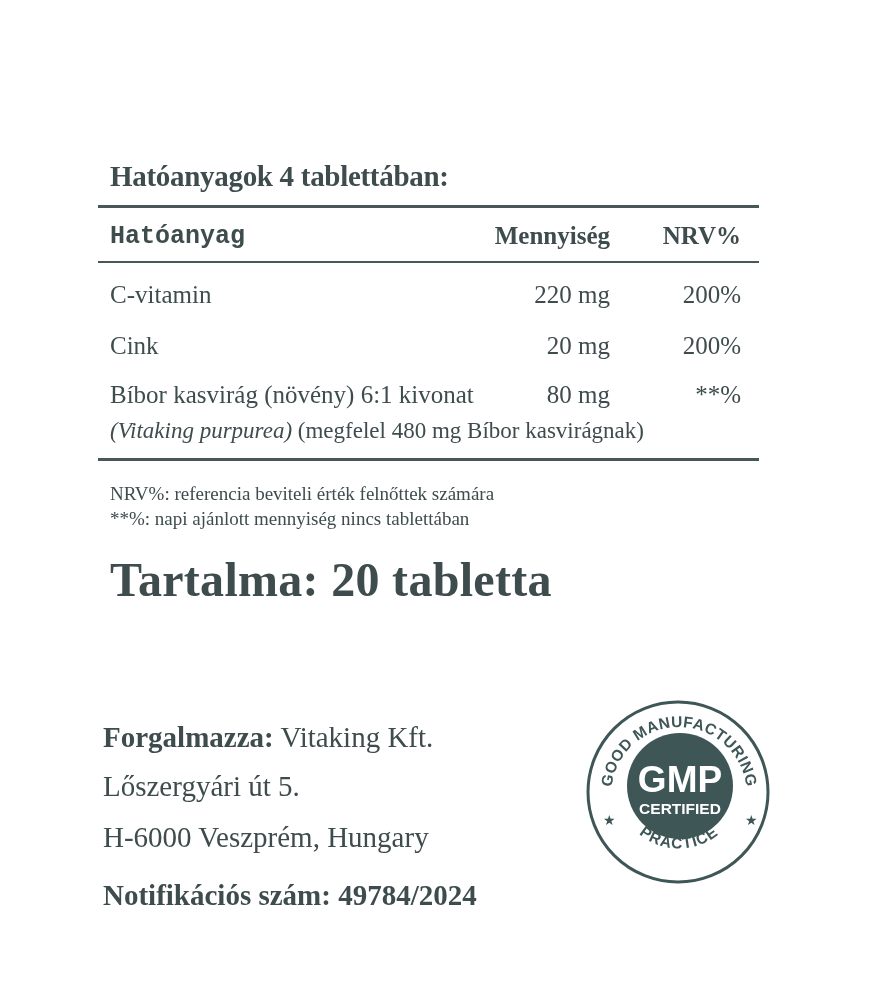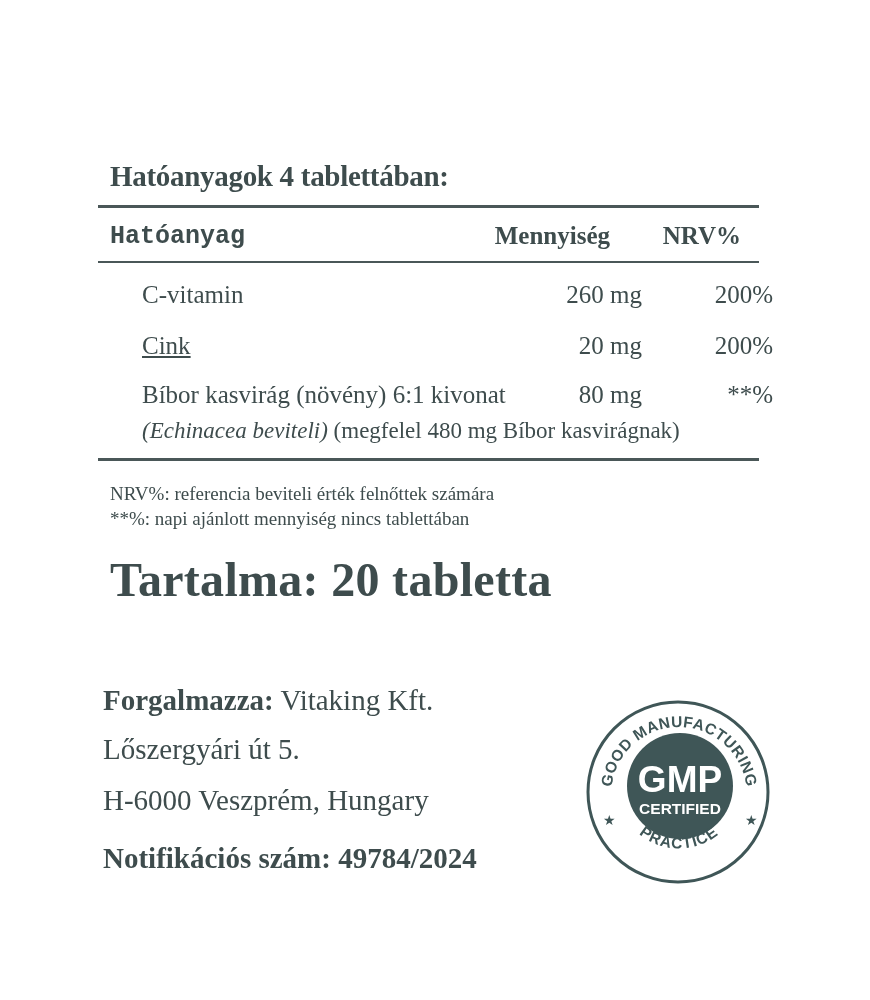--- a/index.html
+++ b/index.html
@@ -5,57 +5,57 @@
     html, body { margin: 0; padding: 0; }
     body {
       width: 870px; height: 1000px; background: #ffffff; position: relative; overflow: hidden;
       font-family: "Liberation Serif", "DejaVu Serif", serif; color: #3e4c4d;
     }
     .abs { position: absolute; }
     .section-title { left: 110px; top: 160px; font-size: 29px; font-weight: bold; letter-spacing: -0.3px; }
     .rule-thick { left: 98px; width: 661px; height: 3px; background: #4a5758; }
     .rule-thin { left: 98px; width: 661px; height: 2px; background: #4a5758; }
     .th { top: 222px; font-size: 25px; font-weight: bold; }
-    .td { font-size: 25px; margin-left: 32px; }
+    .td { font-size: 25px; }
     .right { text-align: right; }
     .note { left: 110px; font-size: 19px; }
     .content-title { left: 110px; top: 552px; font-size: 48px; font-weight: bold; letter-spacing: 0.3px; }
-    .addr { left: 103px; font-size: 29px; }
+    .addr { left: 103px; font-size: 29px; margin-top: 37px; }
     .bold { font-weight: bold; }
     em { font-style: italic; }
     .badge { left: 585px; top: 699px; width: 188px; height: 188px; }
   </style>
 </head>
 <body>
 
 <div class="abs section-title">Hatóanyagok 4 tablettában:</div>
 <div class="abs rule-thick" style="top:205px;"></div>
 
 <div class="abs th" style="left:110px;font-family:Liberation Mono, monospace;">Hatóanyag</div>
 <div class="abs th right" style="left:440px;width:170px;">Mennyiség</div>
 <div class="abs th right" style="left:620px;width:121px;">NRV%</div>
 <div class="abs rule-thin" style="top:261px;"></div>
 
 <div>
   <div class="abs td" style="left:110px;top:281px;">C-vitamin</div>
-  <div class="abs td right" style="left:440px;width:170px;top:281px;">260 mg</div>
+  <div class="abs td right" style="left:440px;width:170px;top:281px;">220 mg</div>
   <div class="abs td right" style="left:620px;width:121px;top:281px;">200%</div>
 </div>
 <div>
-  <div class="abs td" style="left:110px;top:332px;text-decoration:underline;">Cink</div>
+  <div class="abs td" style="left:110px;top:332px;">Cink</div>
   <div class="abs td right" style="left:440px;width:170px;top:332px;">20 mg</div>
   <div class="abs td right" style="left:620px;width:121px;top:332px;">200%</div>
 </div>
 <div>
   <div class="abs td" style="left:110px;top:381px;">Bíbor kasvirág (növény) 6:1 kivonat</div>
   <div class="abs td right" style="left:440px;width:170px;top:381px;">80 mg</div>
   <div class="abs td right" style="left:620px;width:121px;top:381px;">**%</div>
 </div>
 <div class="abs td" style="left:110px;top:418px;font-size:23px;">
-  <em>(Echinacea beviteli)</em><span> (megfelel 480 mg Bíbor kasvirágnak)</span>
+  <em>(Vitaking purpurea)</em><span> (megfelel 480 mg Bíbor kasvirágnak)</span>
 </div>
 <div class="abs rule-thick" style="top:458px;"></div>
 
 <div class="abs note" style="top:483px;">NRV%: referencia beviteli érték felnőttek számára</div>
 <div class="abs note" style="top:508px;">**%: napi ajánlott mennyiség nincs tablettában</div>
 
 <div class="abs content-title">Tartalma: 20 tabletta</div>
 
 <div class="abs addr" style="top:684px;">
   <span class="bold">Forgalmazza:</span><span> Vitaking Kft.</span>

